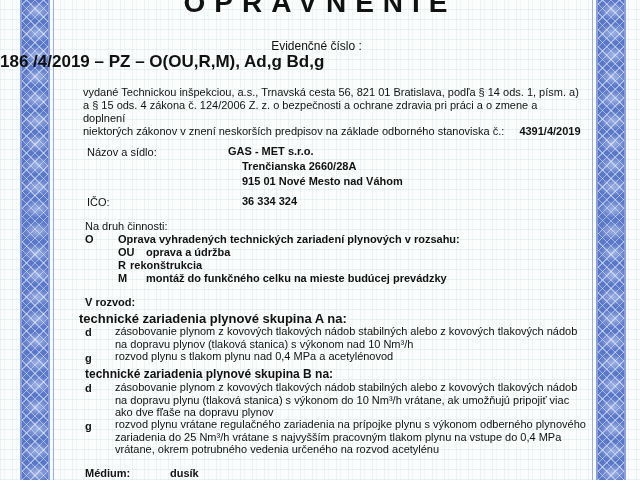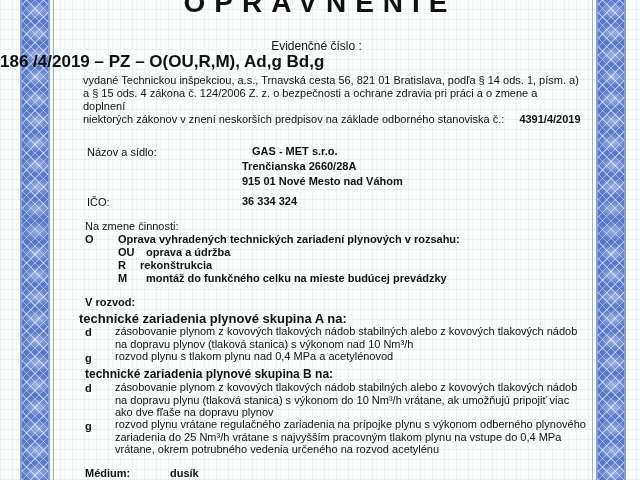--- a/index.html
+++ b/index.html
@@ -33,21 +33,21 @@
   .edge-line-left { position:absolute; left:53px; top:0; width:1px; height:480px; background:#9fb0e0; }
   .edge-line-right { position:absolute; left:592px; top:0; width:1px; height:480px; background:#9fb0e0; }
 
   .title {
     position:absolute; left:0; width:640px; top:-13px; text-align:center;
     font-size:28px; font-weight:bold; letter-spacing:9px; color:#111;
   }
   .ev-label { position:absolute; left:0; width:633px; top:39px; text-align:center; font-size:12px; }
   .ev-number { position:absolute; left:0; width:640px; top:52px; font-size:17px; font-weight:bold; }
 
-  .para { position:absolute; left:83px; top:74px; width:498px; font-size:11px; line-height:13px; }
+  .para { position:absolute; left:83px; top:86px; width:498px; font-size:11px; line-height:13px; }
   .para b { font-weight:bold;margin-left:12px; }
 
   .lbl { position:absolute; font-size:11px; }
   .val { position:absolute; font-size:11px; font-weight:bold; line-height:15px; }
 
   .row { position:absolute; font-size:11px; font-weight:bold; }
   .txt { position:absolute; font-size:11px; line-height:12.5px; }
 </style>
 </head>
 <body>
@@ -62,35 +62,35 @@
 <div class="ev-label">Evidenčné číslo :</div>
 <div class="ev-number">186 /4/2019 – PZ – O(OU,R,M), Ad,g Bd,g</div>
 
 <div class="para">
   <div>vydané Technickou inšpekciou, a.s., Trnavská cesta 56, 821 01 Bratislava, podľa § 14 ods. 1, písm. a)</div>
   <div>a § 15 ods. 4 zákona č. 124/2006 Z. z. o bezpečnosti a ochrane zdravia pri práci a o zmene a doplnení</div>
   <div><span>niektorých zákonov v znení neskorších predpisov na základe odborného stanoviska č.:</span> <b>4391/4/2019</b></div>
 </div>
 
 <div class="lbl" style="left:87px; top:146px;">Názov a sídlo:</div>
-<div class="val" style="left:252px; top:144px;">GAS - MET s.r.o.</div>
+<div class="val" style="left:228px; top:144px;">GAS - MET s.r.o.</div>
 <div class="val" style="left:242px; top:159px;">Trenčianska 2660/28A</div>
 <div class="val" style="left:242px; top:174px;">915 01  Nové Mesto nad Váhom</div>
 
 <div class="lbl" style="left:87px; top:196px;">IČO:</div>
 <div class="val" style="left:242px; top:194px;">36 334 324</div>
 
-<div class="lbl" style="left:85px; top:220px;">Na zmene činnosti:</div>
+<div class="lbl" style="left:85px; top:220px;">Na druh činnosti:</div>
 <div class="row" style="left:85px; top:233px;">O</div>
 <div class="row" style="left:118px; top:233px;">Oprava vyhradených technických zariadení plynových v rozsahu:</div>
 
 <div class="row" style="left:118px; top:246px;">OU</div>
 <div class="row" style="left:146px; top:246px;">oprava a údržba</div>
 <div class="row" style="left:118px; top:259px;">R</div>
-<div class="row" style="left:140px; top:259px;text-align:right;">rekonštrukcia</div>
+<div class="row" style="left:130px; top:259px;text-align:right;">rekonštrukcia</div>
 <div class="row" style="left:118px; top:272px;">M</div>
 <div class="row" style="left:146px; top:272px;">montáž do funkčného celku na mieste budúcej prevádzky</div>
 
 <div class="row" style="left:85px; top:296px;">V rozvod:</div>
 
 <div class="row" style="left:79px; top:311px; font-size:13px;">technické zariadenia plynové skupina A na:</div>
 <div class="row" style="left:85px; top:326px;">d</div>
 <div class="txt" style="left:115px; top:325px;">zásobovanie plynom z kovových tlakových nádob stabilných alebo z kovových tlakových nádob</div>
 <div class="txt" style="left:115px; top:338px;">na dopravu plynov (tlaková stanica) s výkonom nad 10 Nm³/h</div>
 <div class="row" style="left:85px; top:352px;">g</div>

